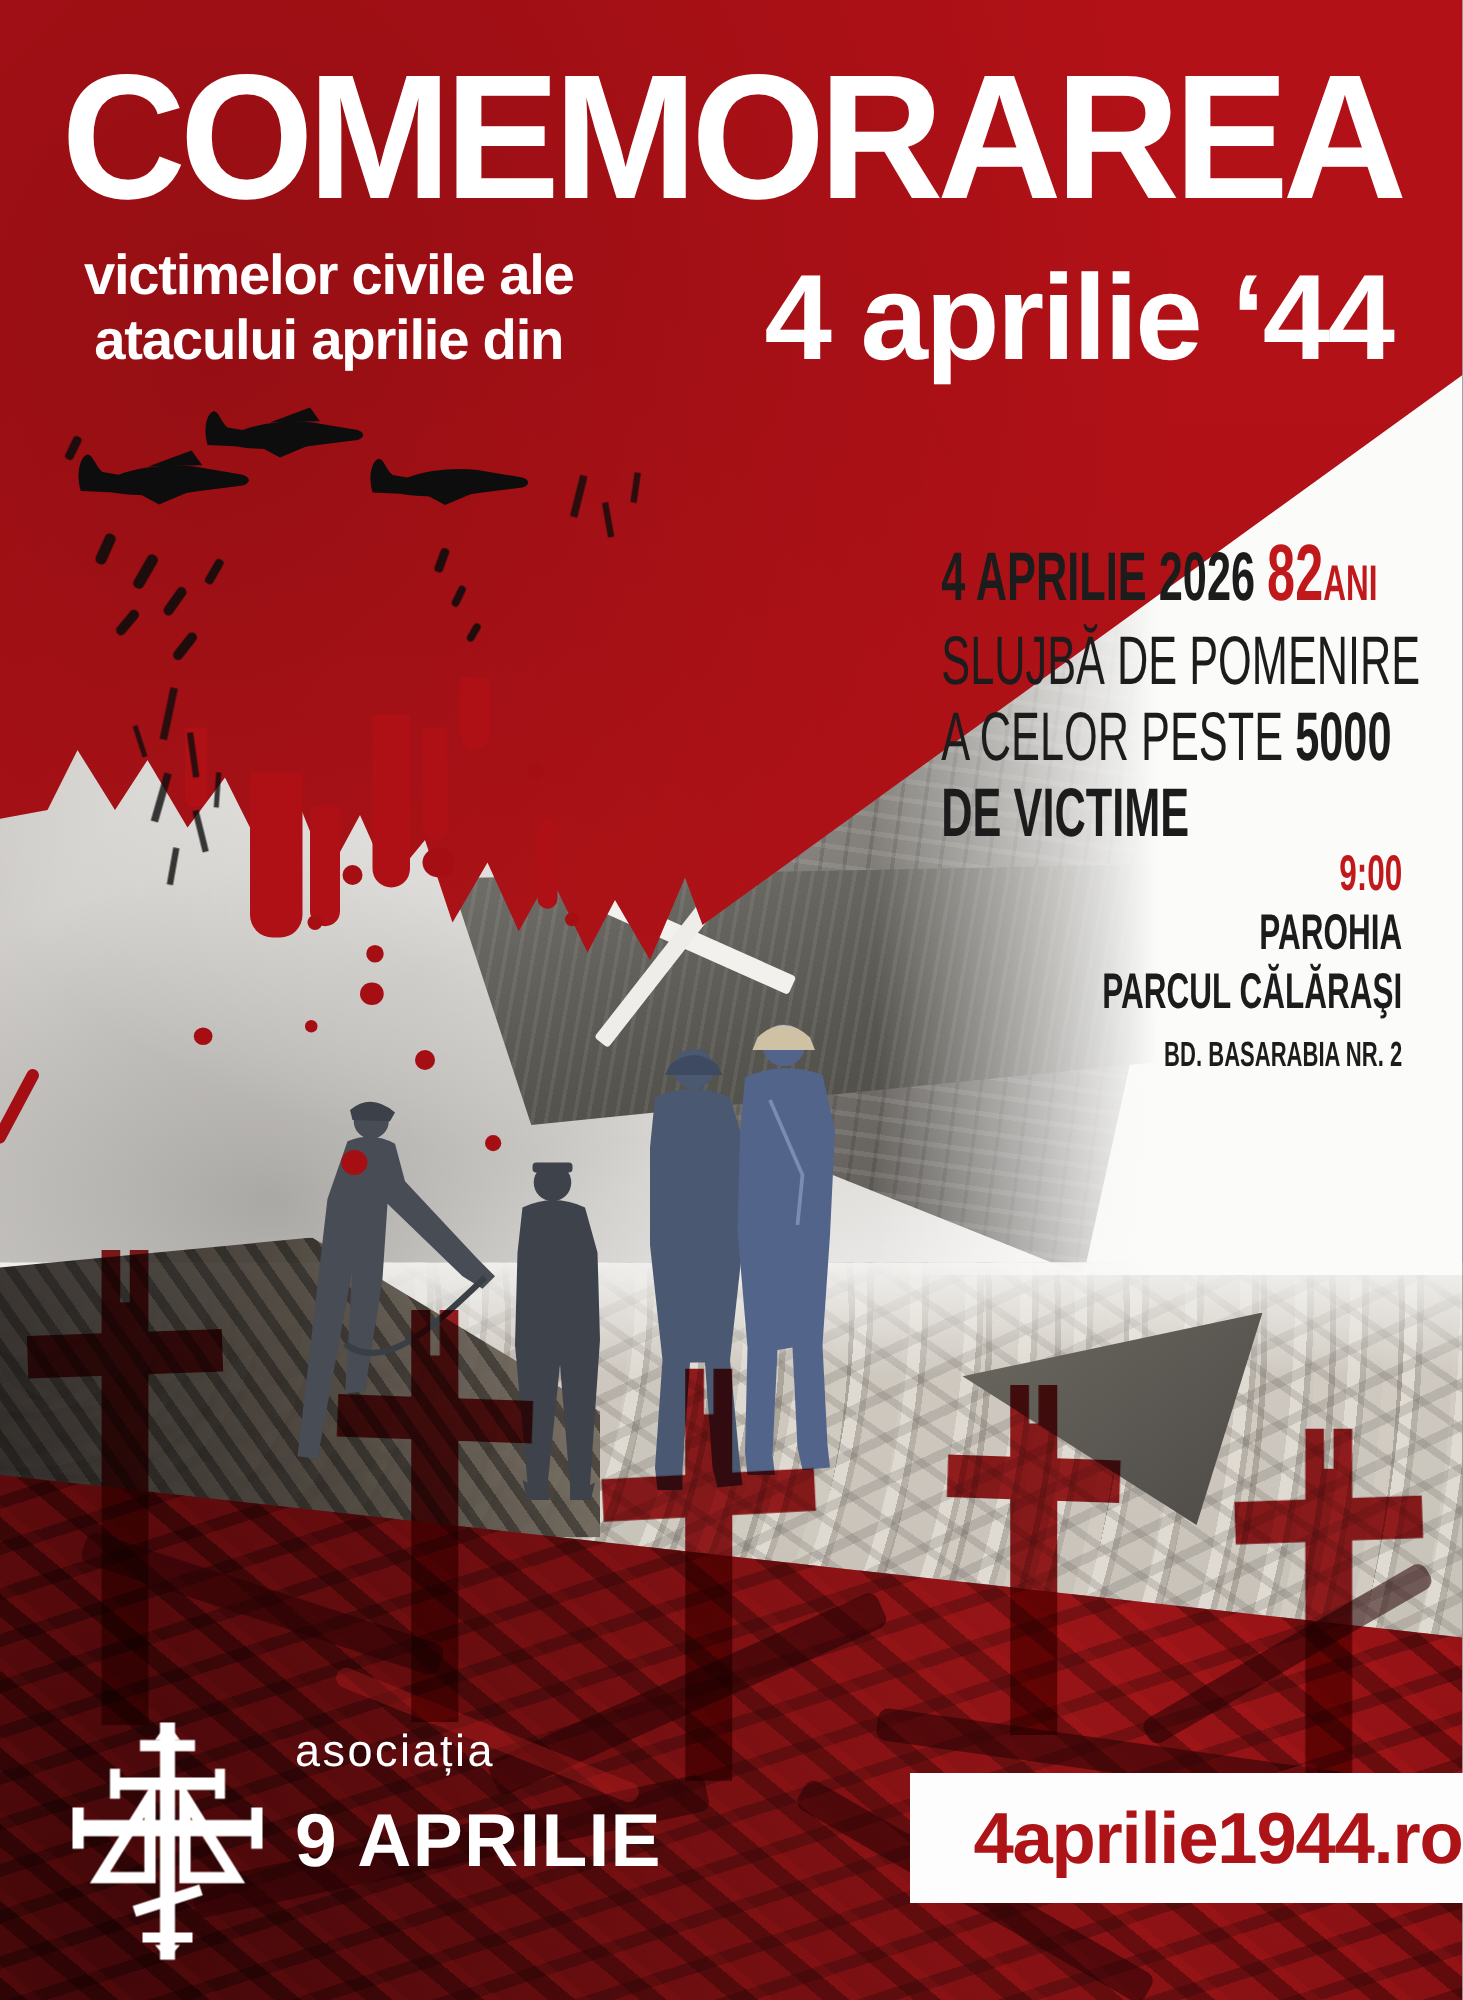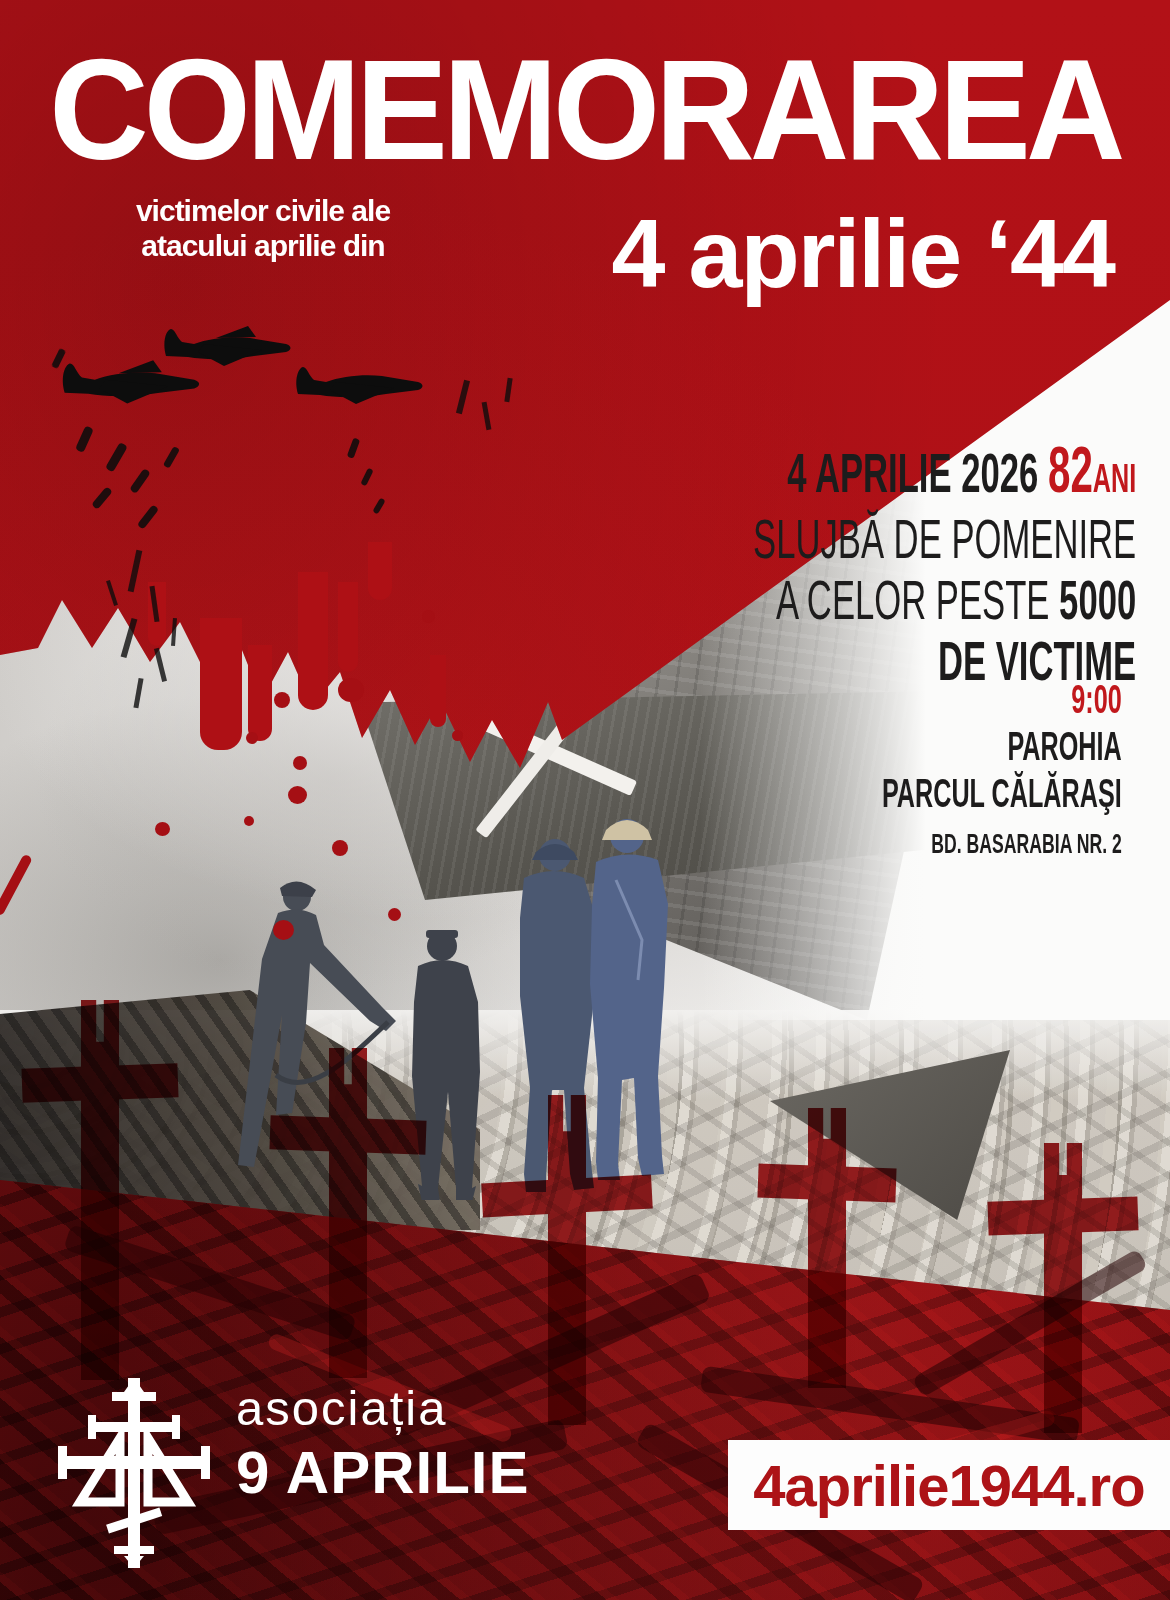--- a/index.html
+++ b/index.html
@@ -77,39 +77,39 @@
   
   .cross{position:absolute;mix-blend-mode:multiply;opacity:.94;}
   .cross .post{position:absolute;left:50%;transform:translateX(-50%);width:38px;background:#9e1013;
     clip-path:polygon(0 0,40% 0,40% 11%,60% 11%,60% 0,100% 0,100% 100%,0 100%);}
   .cross .arm{position:absolute;height:34px;background:#a01114;}
 
   
   .title{top:28px;left:0;width:1170px;text-align:center;color:#fff;font-weight:700;
     font-size:142px;letter-spacing:-5px;transform:scaleX(.97);white-space:nowrap;}
   .subtitle{left:48px;top:194px;width:430px;text-align:center;color:#fff;font-weight:700;
-    font-size:30px;line-height:1.16;letter-spacing:-1px;}
+    font-size:45px;line-height:1.16;letter-spacing:-1px;}
   .yeartitle{right:56px;top:198px;color:#fff;font-weight:700;font-size:97px;letter-spacing:-2px;white-space:nowrap;}
 
   .cnd{display:block;transform:scaleX(.63);transform-origin:100% 50%;white-space:nowrap;}
-  .event-block{right:34px;top:428px;text-align:right;color:#1d1c1c;font-size:55px;font-weight:700;line-height:61px;margin-top:12px;}
+  .event-block{right:34px;top:428px;color:#1d1c1c;font-size:55px;font-weight:700;line-height:61px;}
   .w400{font-weight:400;}
   .acc{color:#c1181c;}
   .yr-num{font-size:64px;}
   .yr-unit{font-size:40px;}
 
   .sched{right:48px;text-align:right;color:#1d1c1c;}
   .sched .time{font-size:40px;font-weight:700;line-height:47px;}
   .sched .line{font-size:40px;font-weight:700;line-height:47px;}
   .sched .addr{font-size:28px;font-weight:700;line-height:34px;margin-top:10px;}
 
-  .org-top{left:236px;top:1380px;color:#fff;font-size:49px;font-weight:400;letter-spacing:2px;}
+  .org-top{left:236px;top:1380px;color:#fff;font-size:36px;font-weight:400;letter-spacing:2px;}
   .org-bottom{left:236px;top:1438px;color:#fff;font-size:60px;font-weight:700;letter-spacing:1px;}
-  .url-box{left:728px;top:1418px;width:442px;height:90px;background:#fdfdfd;
-    display:flex;align-items:center;justify-content:center;margin-top:22px;}
+  .url-box{left:728px;top:1418px;width:442px;height:104px;background:#fdfdfd;
+    display:flex;align-items:center;justify-content:flex-end;}
   .url-box span{font-size:58px;font-weight:700;color:#ad1317;letter-spacing:-1px;}
 </style>
 </head>
 <body>
 
 <div class="poster">
 
   <div class="abs photo-base"></div>
   <div class="abs building"></div>
   <div class="abs window1"></div>

